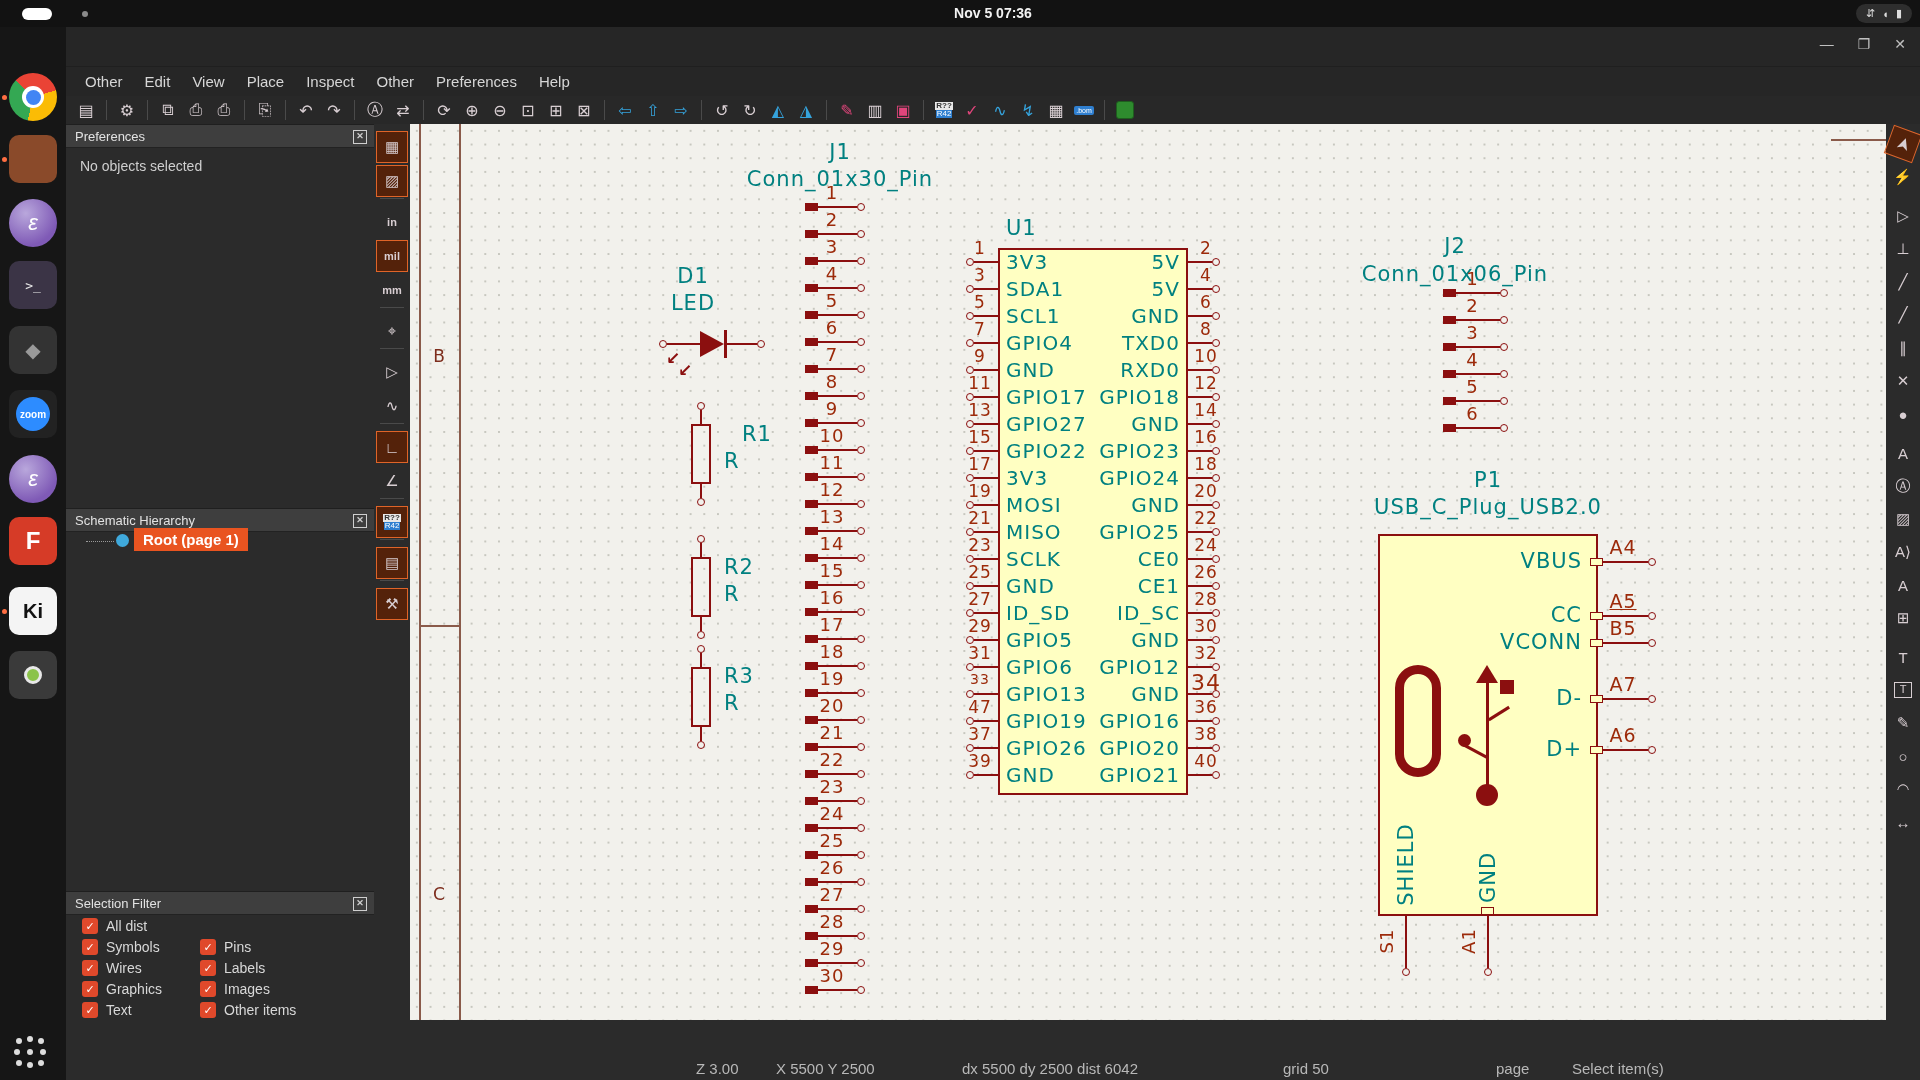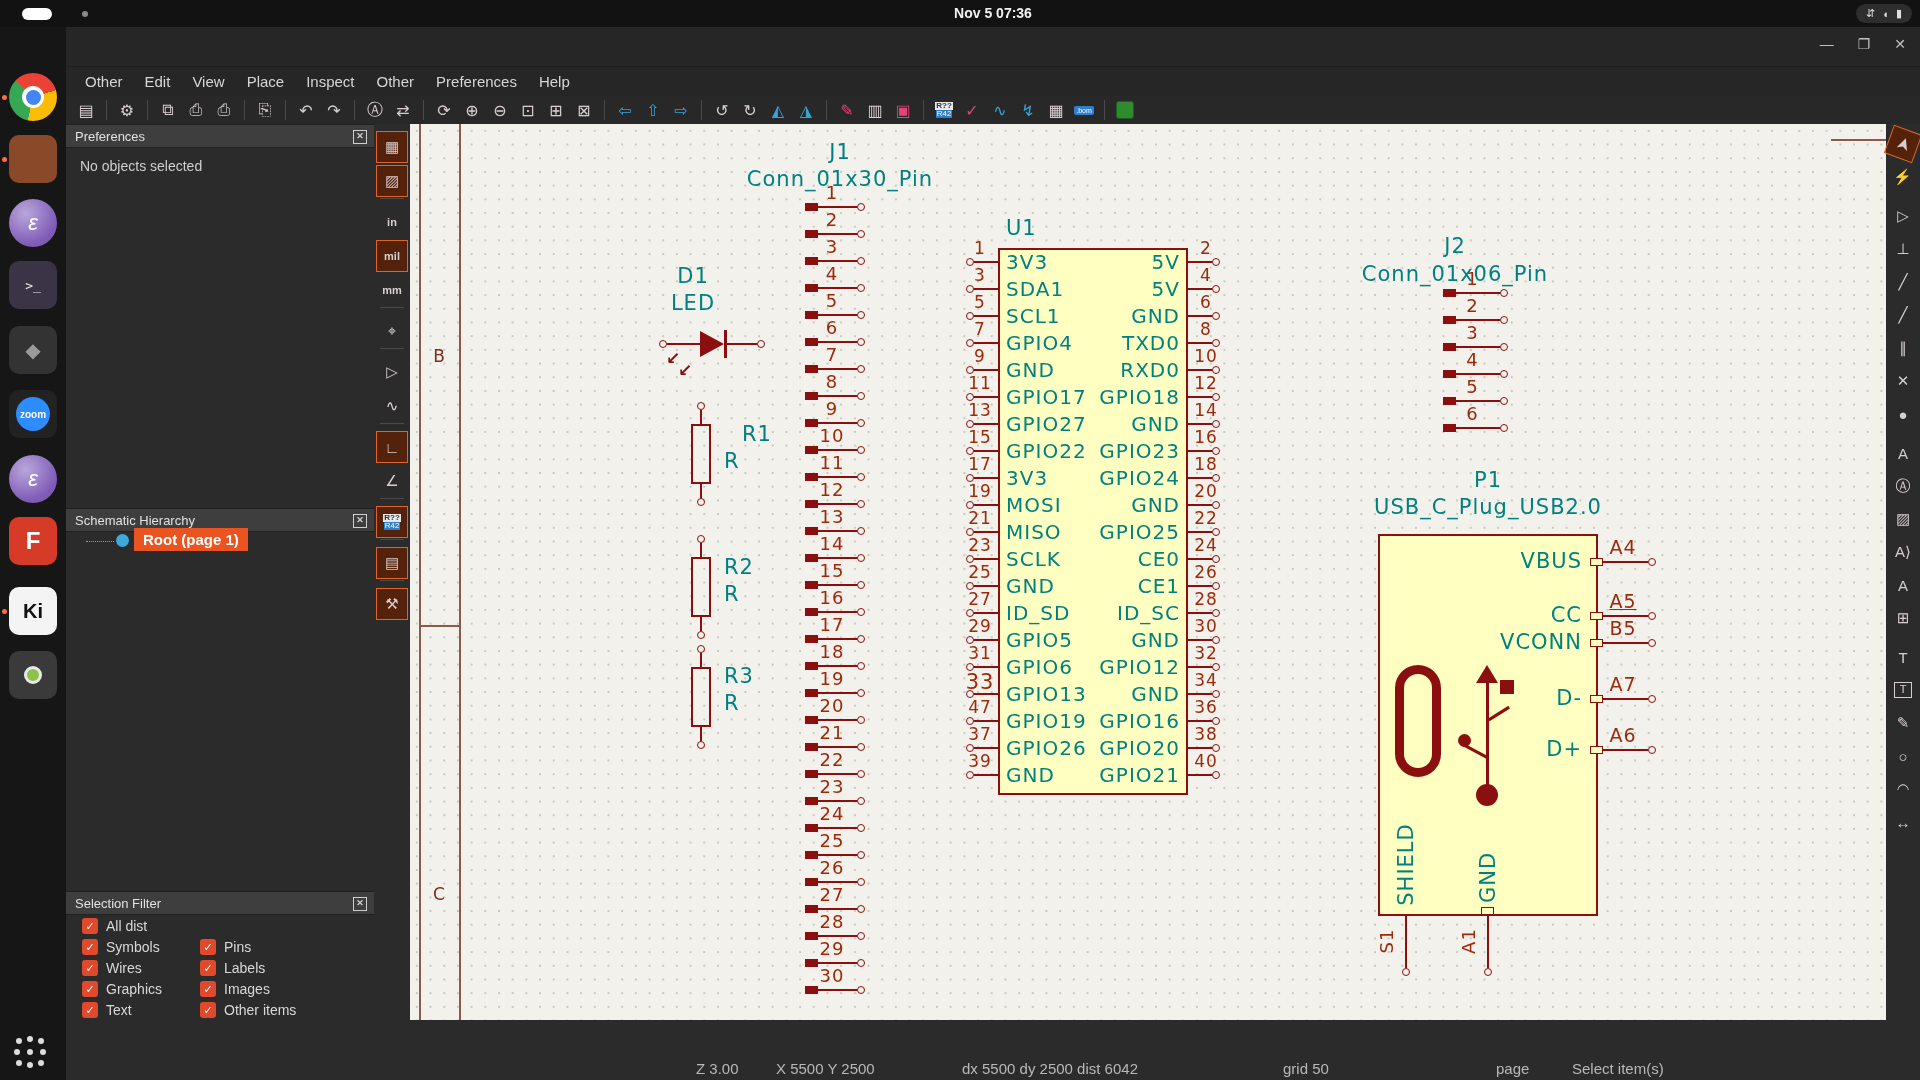--- a/index.html
+++ b/index.html
@@ -616,21 +616,21 @@
     <div class="pcirc" style="left: 556px; top: 512px;"></div>
     <div class="pline" style="left: 564px; top: 515px; width: 24px;"></div>
     <div class="pnum" style="left: 553px; top: 494px; width: 34px; font-size: 17px;">29</div>
     <div class="pname" style="left: 596px; top: 506px; font-size: 20px;">GPIO5</div>
     <div class="pcirc" style="left: 556px; top: 539px;"></div>
     <div class="pline" style="left: 564px; top: 542px; width: 24px;"></div>
     <div class="pnum" style="left: 553px; top: 521px; width: 34px; font-size: 17px;">31</div>
     <div class="pname" style="left: 596px; top: 533px; font-size: 20px;">GPIO6</div>
     <div class="pcirc" style="left: 556px; top: 566px;"></div>
     <div class="pline" style="left: 564px; top: 569px; width: 24px;"></div>
-    <div class="pnum" style="left: 553px; top: 548px; width: 34px; font-size: 21px;">33</div>
+    <div class="pnum" style="left: 553px; top: 548px; width: 34px; font-size: 14px;">33</div>
     <div class="pname" style="left: 596px; top: 560px; font-size: 20px;">GPIO13</div>
     <div class="pcirc" style="left: 556px; top: 593px;"></div>
     <div class="pline" style="left: 564px; top: 596px; width: 24px;"></div>
     <div class="pnum" style="left: 553px; top: 575px; width: 34px; font-size: 17px;">47</div>
     <div class="pname" style="left: 596px; top: 587px; font-size: 20px;">GPIO19</div>
     <div class="pcirc" style="left: 556px; top: 620px;"></div>
     <div class="pline" style="left: 564px; top: 623px; width: 24px;"></div>
     <div class="pnum" style="left: 553px; top: 602px; width: 34px; font-size: 17px;">37</div>
     <div class="pname" style="left: 596px; top: 614px; font-size: 20px;">GPIO26</div>
     <div class="pcirc" style="left: 556px; top: 647px;"></div>
@@ -696,21 +696,21 @@
     <div class="pline" style="left: 778px; top: 515px; width: 24px;"></div>
     <div class="pcirc" style="left: 802px; top: 512px;"></div>
     <div class="pnum" style="left: 779px; top: 494px; width: 34px; font-size: 17px;">30</div>
     <div class="pname" style="left: 590px; top: 506px; width: 180px; text-align: right; font-size: 20px;">GND</div>
     <div class="pline" style="left: 778px; top: 542px; width: 24px;"></div>
     <div class="pcirc" style="left: 802px; top: 539px;"></div>
     <div class="pnum" style="left: 779px; top: 521px; width: 34px; font-size: 17px;">32</div>
     <div class="pname" style="left: 590px; top: 533px; width: 180px; text-align: right; font-size: 20px;">GPIO12</div>
     <div class="pline" style="left: 778px; top: 569px; width: 24px;"></div>
     <div class="pcirc" style="left: 802px; top: 566px;"></div>
-    <div class="pnum" style="left: 779px; top: 548px; width: 34px; font-size: 17px;">34</div>
+    <div class="pnum" style="left: 779px; top: 548px; width: 34px; font-size: 22px;">34</div>
     <div class="pname" style="left: 590px; top: 560px; width: 180px; text-align: right; font-size: 20px;">GND</div>
     <div class="pline" style="left: 778px; top: 596px; width: 24px;"></div>
     <div class="pcirc" style="left: 802px; top: 593px;"></div>
     <div class="pnum" style="left: 779px; top: 575px; width: 34px; font-size: 17px;">36</div>
     <div class="pname" style="left: 590px; top: 587px; width: 180px; text-align: right; font-size: 20px;">GPIO16</div>
     <div class="pline" style="left: 778px; top: 623px; width: 24px;"></div>
     <div class="pcirc" style="left: 802px; top: 620px;"></div>
     <div class="pnum" style="left: 779px; top: 602px; width: 34px; font-size: 17px;">38</div>
     <div class="pname" style="left: 590px; top: 614px; width: 180px; text-align: right; font-size: 20px;">GPIO20</div>
     <div class="pline" style="left: 778px; top: 650px; width: 24px;"></div>

